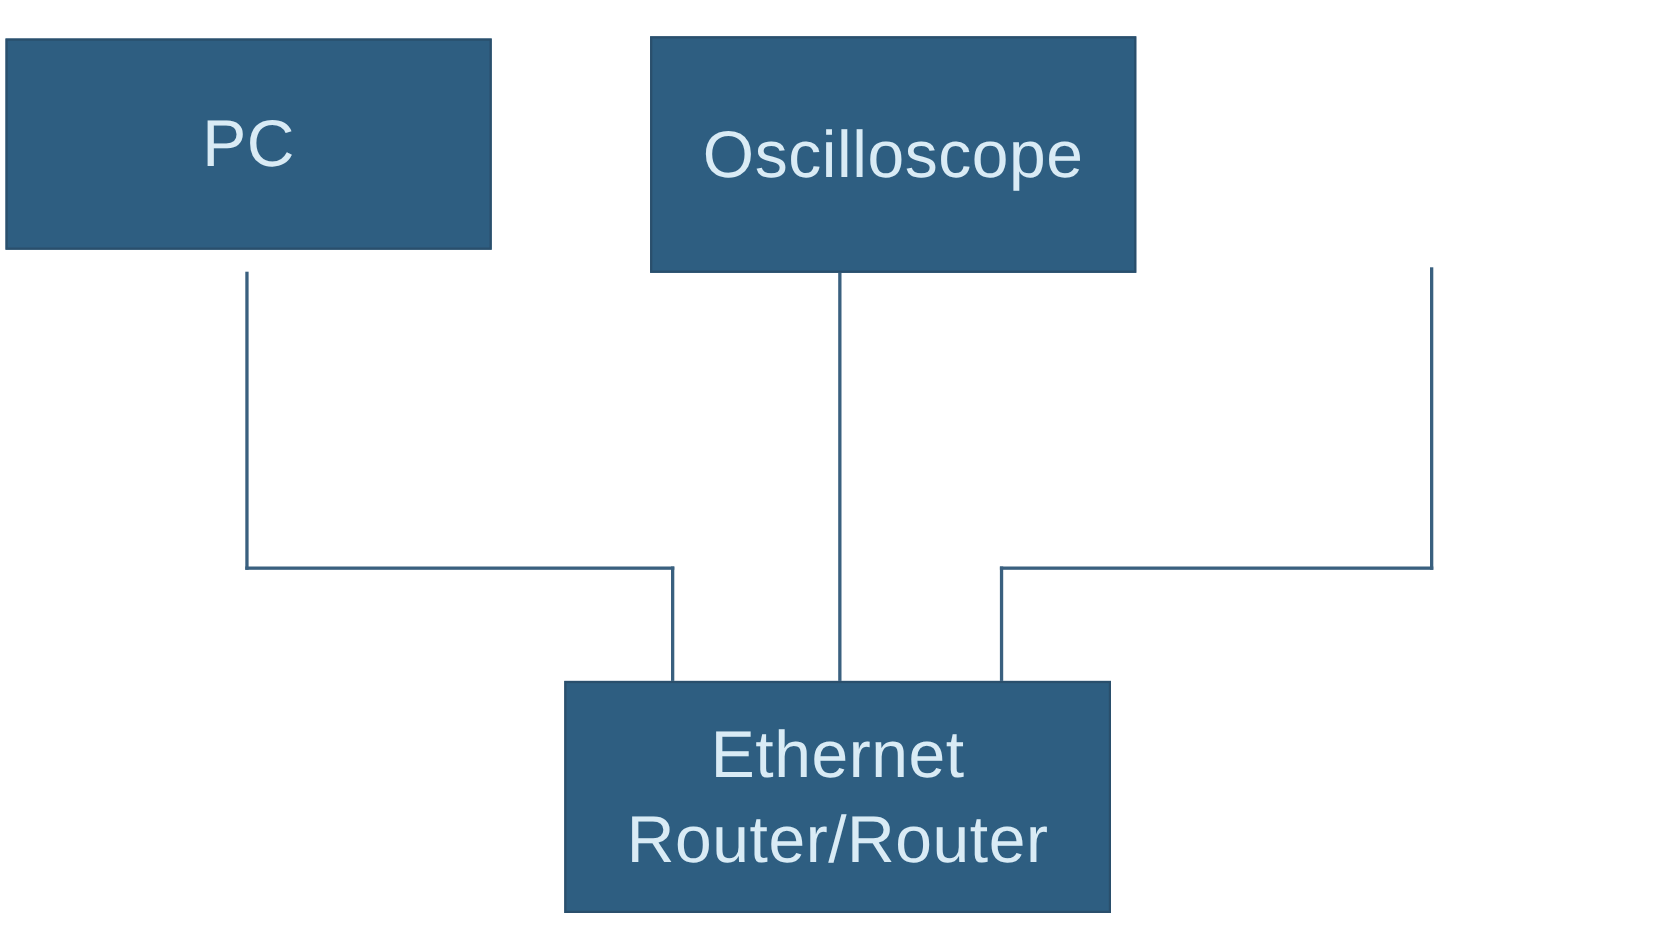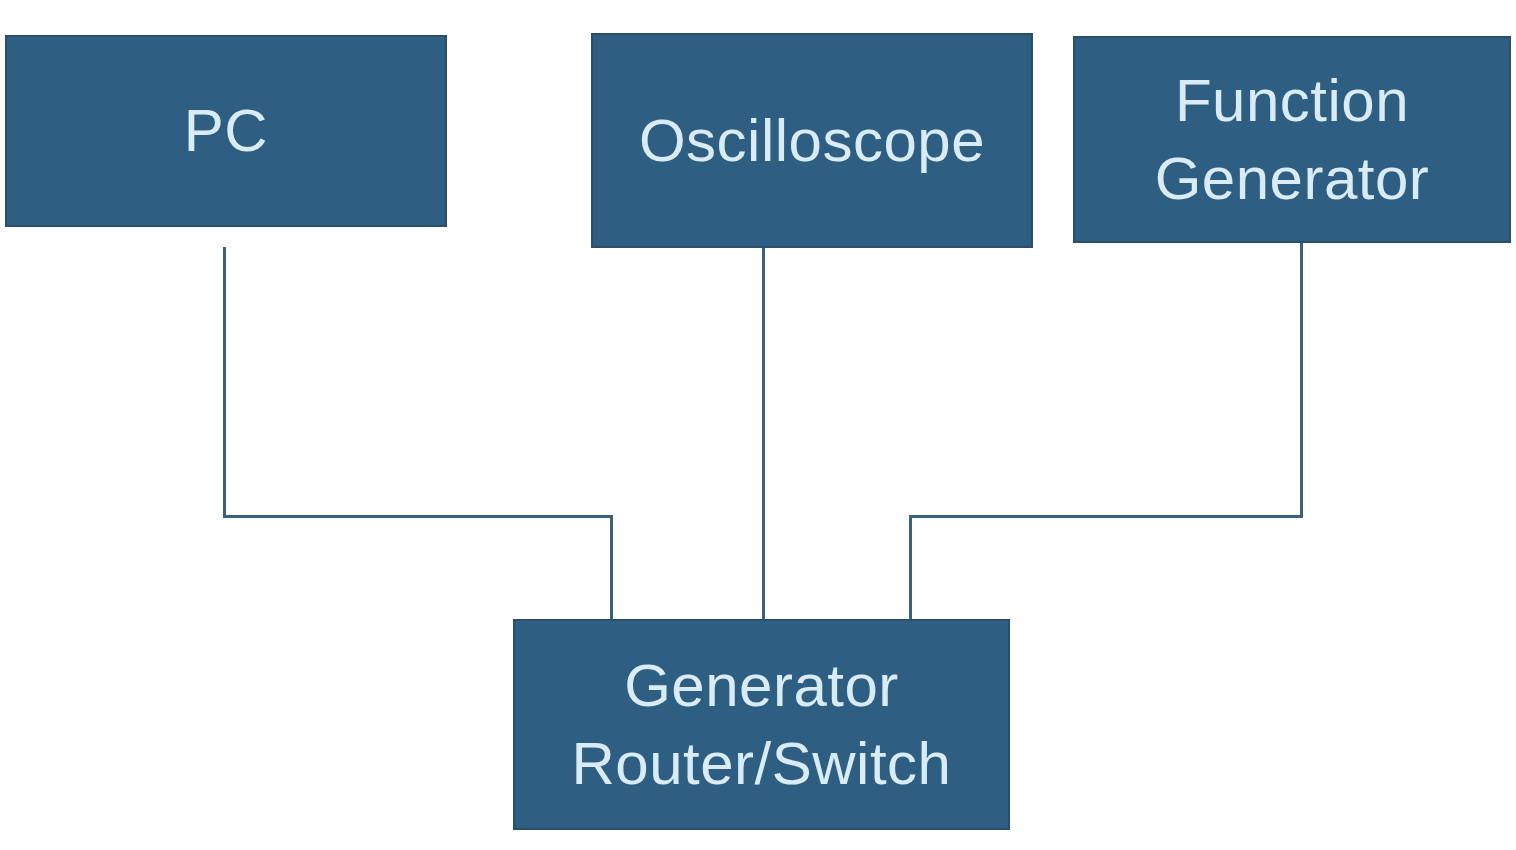--- a/index.html
+++ b/index.html
@@ -77,21 +77,18 @@
   </div>
 
   <div class="node node-pc">
     <span class="label">PC</span>
   </div>
 
   <div class="node node-oscilloscope">
     <span class="label">Oscilloscope</span>
   </div>
 
-  <div class="node node-function-generator">
-    <span class="label">Function Generator</span>
-  </div>
 
   <div class="node node-router">
-    <span class="label">Generator Router/Switch</span>
+    <span class="label">Ethernet Router/Router</span>
   </div>
 
 </div>
 
 </body></html>

